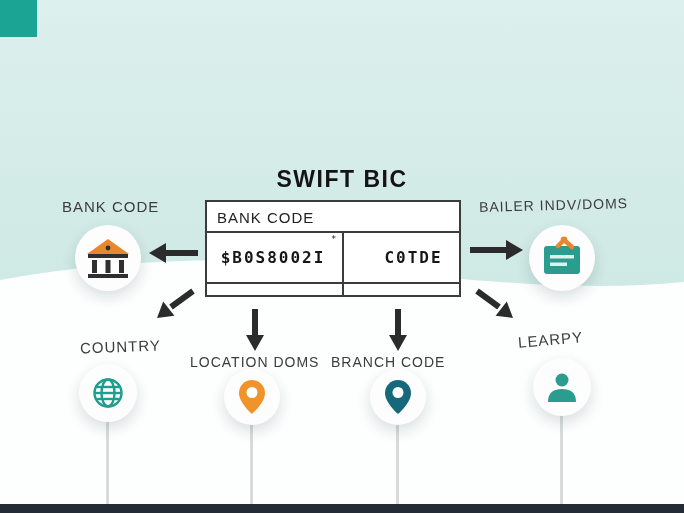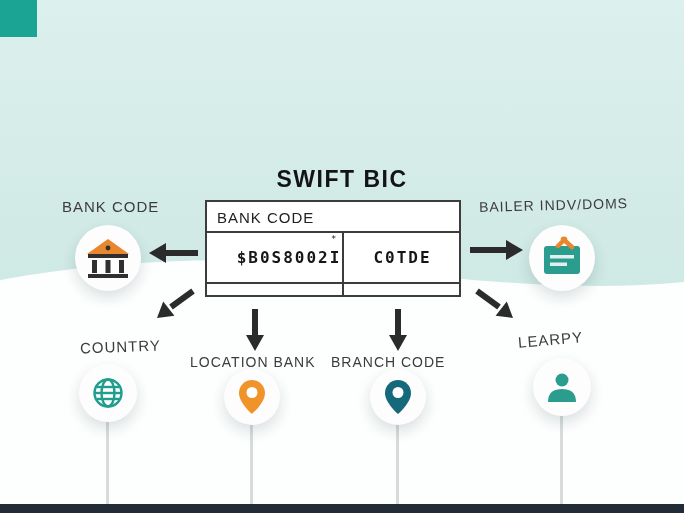--- a/index.html
+++ b/index.html
@@ -38,22 +38,22 @@
     border-bottom:2px solid #3c3c3c;
   }
   .code-box .body-grid { position:relative; height:62px; }
   .code-box .v-divider { position:absolute; left:135px; top:0; bottom:0; width:2px; background:#3c3c3c; }
   .code-box .h-subline { position:absolute; left:0; right:0; top:49px; height:2px; background:#3c3c3c; }
   .code-box .cell {
     position:absolute; top:0; height:49px; display:flex; align-items:center; justify-content:center;
     font-family:"DejaVu Sans Mono", monospace; font-size:16px; font-weight:600;
     letter-spacing:2px; color:#161616;
   }
-  .code-box .cell.left  { left:16px; width:132px; }
-  .code-box .cell.right { left:137px; width:117px; }
+  .code-box .cell.left  { left:0; width:132px; }
+  .code-box .cell.right { left:148px; width:117px; }
   .code-box .mark {
     position:absolute; left:124px; top:1px; font-size:9px; color:#222;
     font-family:"DejaVu Sans Mono", monospace;
   }
 
   .arrows-svg { position:absolute; left:0; top:0; width:684px; height:513px; pointer-events:none; }
 
   .circle {
     position:absolute; background:#fdfdfd; border-radius:50%;
     box-shadow:0 6px 14px rgba(30,60,60,.16);
@@ -83,21 +83,21 @@
     <path d="M0 280 C 120 258, 250 255, 360 268 C 470 281, 580 292, 684 282 L 684 513 L 0 513 Z" fill="#fdfefe"></path>
   </svg>
 
   <div class="corner-square"></div>
 
   <div class="title">SWIFT BIC</div>
 
   <div class="callout bank">BANK CODE</div>
   <div class="callout bailer">BAILER INDV/DOMS</div>
   <div class="callout country">COUNTRY</div>
-  <div class="callout loc">LOCATION BANK</div>
+  <div class="callout loc">LOCATION DOMS</div>
   <div class="callout branch">BRANCH CODE</div>
   <div class="callout learpy">LEARPY</div>
 
   <div class="code-box">
     <div class="header-row">BANK CODE</div>
     <div class="body-grid">
       <span class="mark">*</span>
       <div class="cell left">$B0S8002I</div>
       <div class="cell right">C0TDE</div>
       <div class="v-divider"></div>

